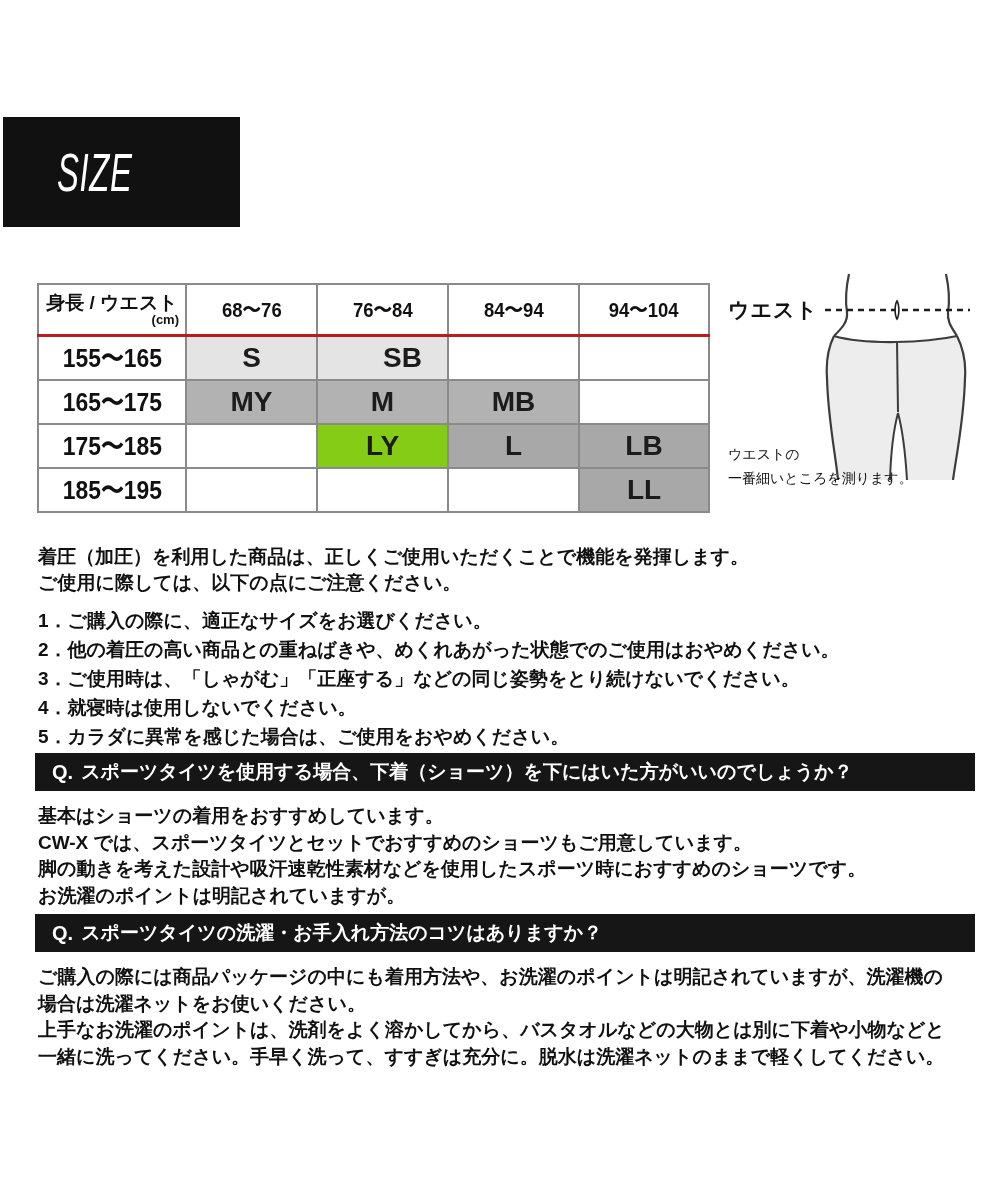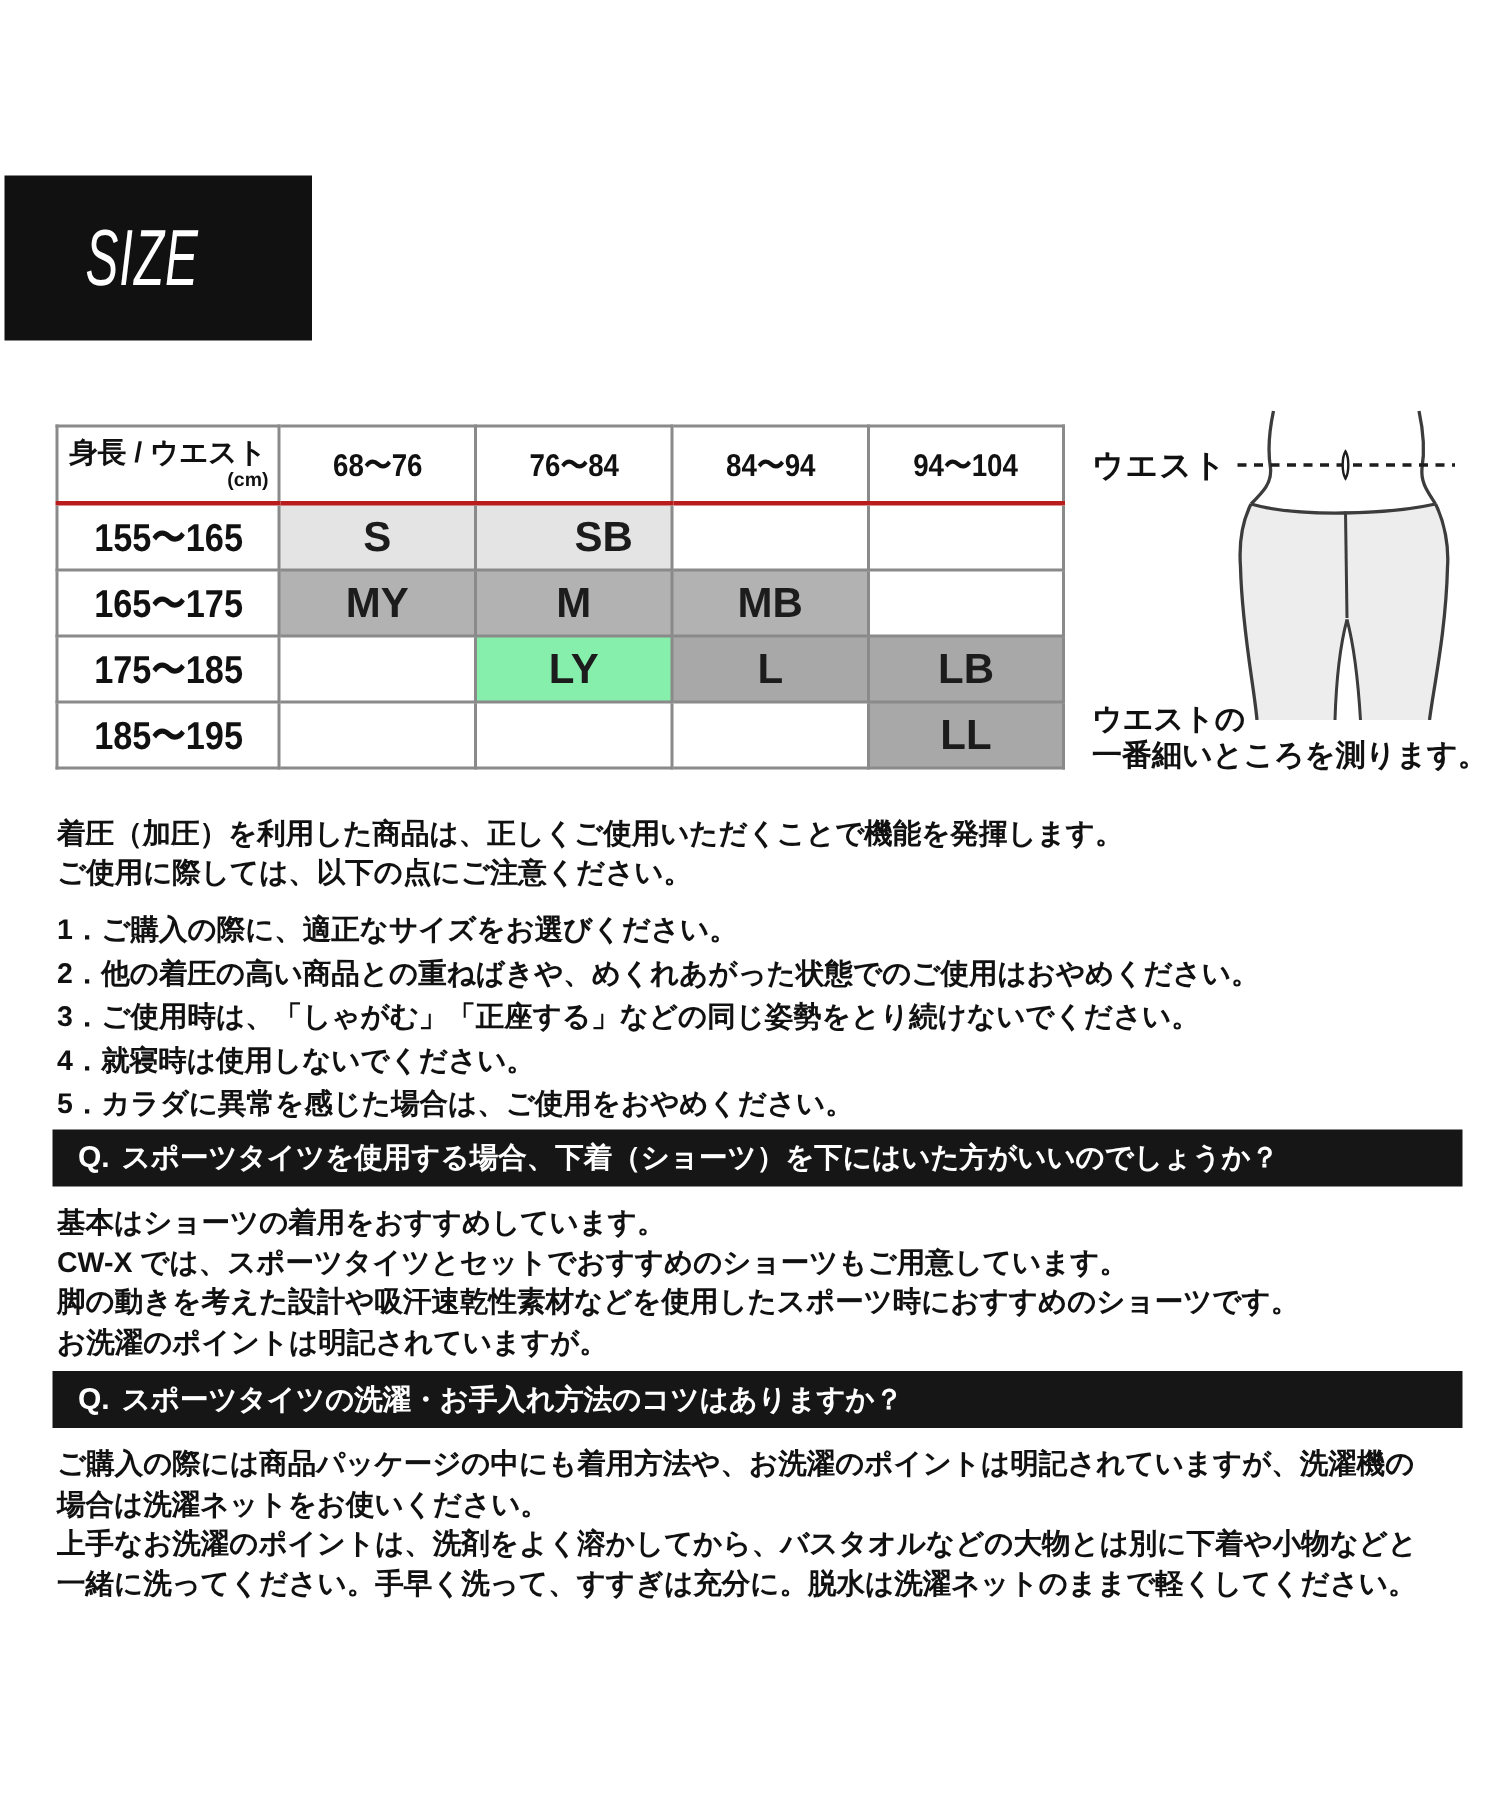--- a/index.html
+++ b/index.html
@@ -2,21 +2,21 @@
 <html><head>
 <meta charset="utf-8">
 <style>
   html,body{margin:0;padding:0;background:#fff;}
   .page{
     position:relative;width:1000px;height:1200px;background:#fff;overflow:hidden;
     font-family:"Liberation Sans","DejaVu Sans",sans-serif;color:#111;
   }
   
   .size-banner{
-    position:absolute;left:3px;top:117px;width:205px;height:110px;
+    position:absolute;left:3px;top:117px;width:237px;height:110px;
     background:#111;display:flex;align-items:center;
   }
   .size-banner span{
     display:inline-block;margin-left:54px;color:#fff;
     font-size:53px;font-style:italic;font-weight:400;letter-spacing:1px;
     transform:scaleX(0.62);transform-origin:left center;white-space:nowrap;
   }
   
   table.size-table{
     position:absolute;left:37px;top:283px;border-collapse:collapse;table-layout:fixed;
@@ -33,21 +33,21 @@
   }
   .th-num{font-size:21px;font-weight:700;}
   .td-label{font-size:26px;font-weight:700;}
   .td-size{font-size:28px;font-weight:700;color:#1c1c1c;}
   
   .waist-label{
     position:absolute;left:728px;top:296px;font-size:21px;font-weight:700;letter-spacing:1px;
   }
   .waist-svg{position:absolute;left:810px;top:272px;}
   .waist-caption{
-    position:absolute;left:728px;top:468px;font-size:20px;font-weight:700;line-height:24px;
+    position:absolute;left:728px;top:442px;font-size:14px;font-weight:400;line-height:24px;
   }
   
   .intro{
     position:absolute;left:38px;top:544px;font-size:19px;font-weight:700;line-height:26px;
   }
   .notes{
     position:absolute;left:38px;top:606px;font-size:19px;font-weight:700;line-height:29px;
   }
   .qbar{
     position:absolute;left:35px;width:940px;height:38px;background:#161616;color:#fff;
@@ -104,21 +104,21 @@
       <tr>
         <td class="td-label"><span>165〜175</span></td>
         <td class="td-size" style="background: rgb(178, 178, 178);">MY</td>
         <td class="td-size" style="background: rgb(178, 178, 178);">M</td>
         <td class="td-size" style="background: rgb(178, 178, 178);">MB</td>
         <td class="td-size" style="background: rgb(255, 255, 255);"></td>
       </tr>
       <tr>
         <td class="td-label"><span>175〜185</span></td>
         <td class="td-size" style="background: rgb(255, 255, 255);"></td>
-        <td class="td-size" style="background: #86efac;">LY</td>
+        <td class="td-size" style="background: #84cc16;">LY</td>
         <td class="td-size" style="background: rgb(168, 168, 168);">L</td>
         <td class="td-size" style="background: rgb(168, 168, 168);">LB</td>
       </tr>
       <tr>
         <td class="td-label"><span>185〜195</span></td>
         <td class="td-size" style="background: rgb(255, 255, 255);"></td>
         <td class="td-size" style="background: rgb(255, 255, 255);"></td>
         <td class="td-size" style="background: rgb(255, 255, 255);"></td>
         <td class="td-size" style="background: rgb(168, 168, 168);">LL</td>
       </tr>

